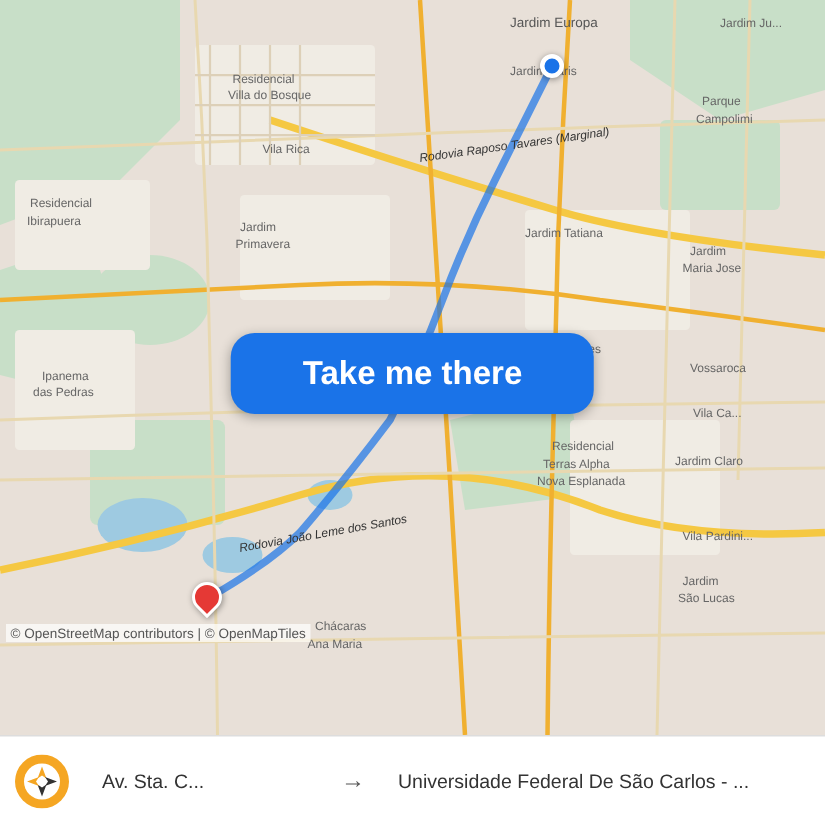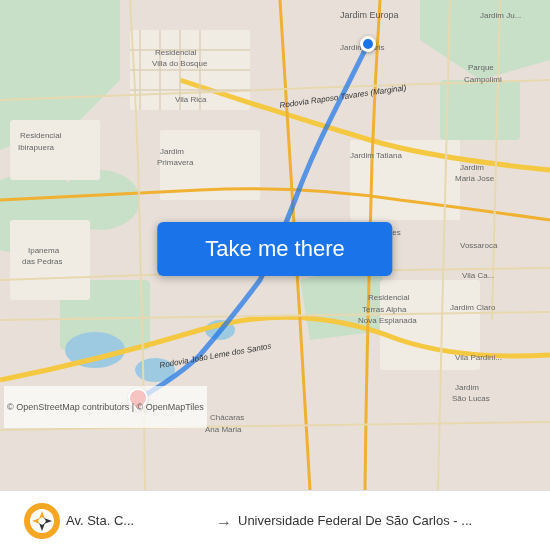--- a/index.html
+++ b/index.html
@@ -22,24 +22,24 @@
 
     
     #take-me-there-btn {
       position: absolute;
       left: 50%;
       top: 222px;
       transform: translateX(-50%);
       background: #1a73e8;
       color: white;
       border: none;
-      border-radius: 6px;
+      border-radius: 16px;
       padding: 14px 48px;
       font-size: 22px;
-      font-weight: 400;
+      font-weight: 700;
       cursor: pointer;
       white-space: nowrap;
       box-shadow: 0 2px 8px rgba(0,0,0,0.3);
       z-index: 10;
     }
 
     
     .marker-blue {
       position: absolute;
       width: 16px;
@@ -67,23 +67,24 @@
     
     #footer {
       position: absolute;
       bottom: 0;
       left: 0;
       width: 550px;
       height: 60px;
       background: white;
       display: flex;
       align-items: center;
-      padding: 0 24px;
+      padding: 0 10px;
       border-top: 1px solid #ddd;
       z-index: 20;
+      gap: 16px;
     }
 
     #footer-icon {
       width: 36px;
       height: 36px;
       margin-right: 6px;
       flex-shrink: 0;
     }
 
     #footer-from {
@@ -116,21 +117,21 @@
       flex-shrink: 0;
     }
 
     .attribution {
       position: absolute;
       bottom: 62px;
       left: 4px;
       font-size: 9px;
       color: #555;
       background: rgba(255,255,255,0.7);
-      padding: 16px 3px;
+      padding: 1px 3px;
       z-index: 15;
     }
 
     
     .road-main { stroke: #f5c842; stroke-width: 5; fill: none; }
     .road-secondary { stroke: #f0b030; stroke-width: 3; fill: none; }
     .road-minor { stroke: #e8d8b0; stroke-width: 2; fill: none; }
     .road-white { stroke: white; stroke-width: 3; fill: none; }
     .area-green { fill: #c8dfc8; stroke: none; }
     .area-water { fill: #9ecae1; stroke: none; }

